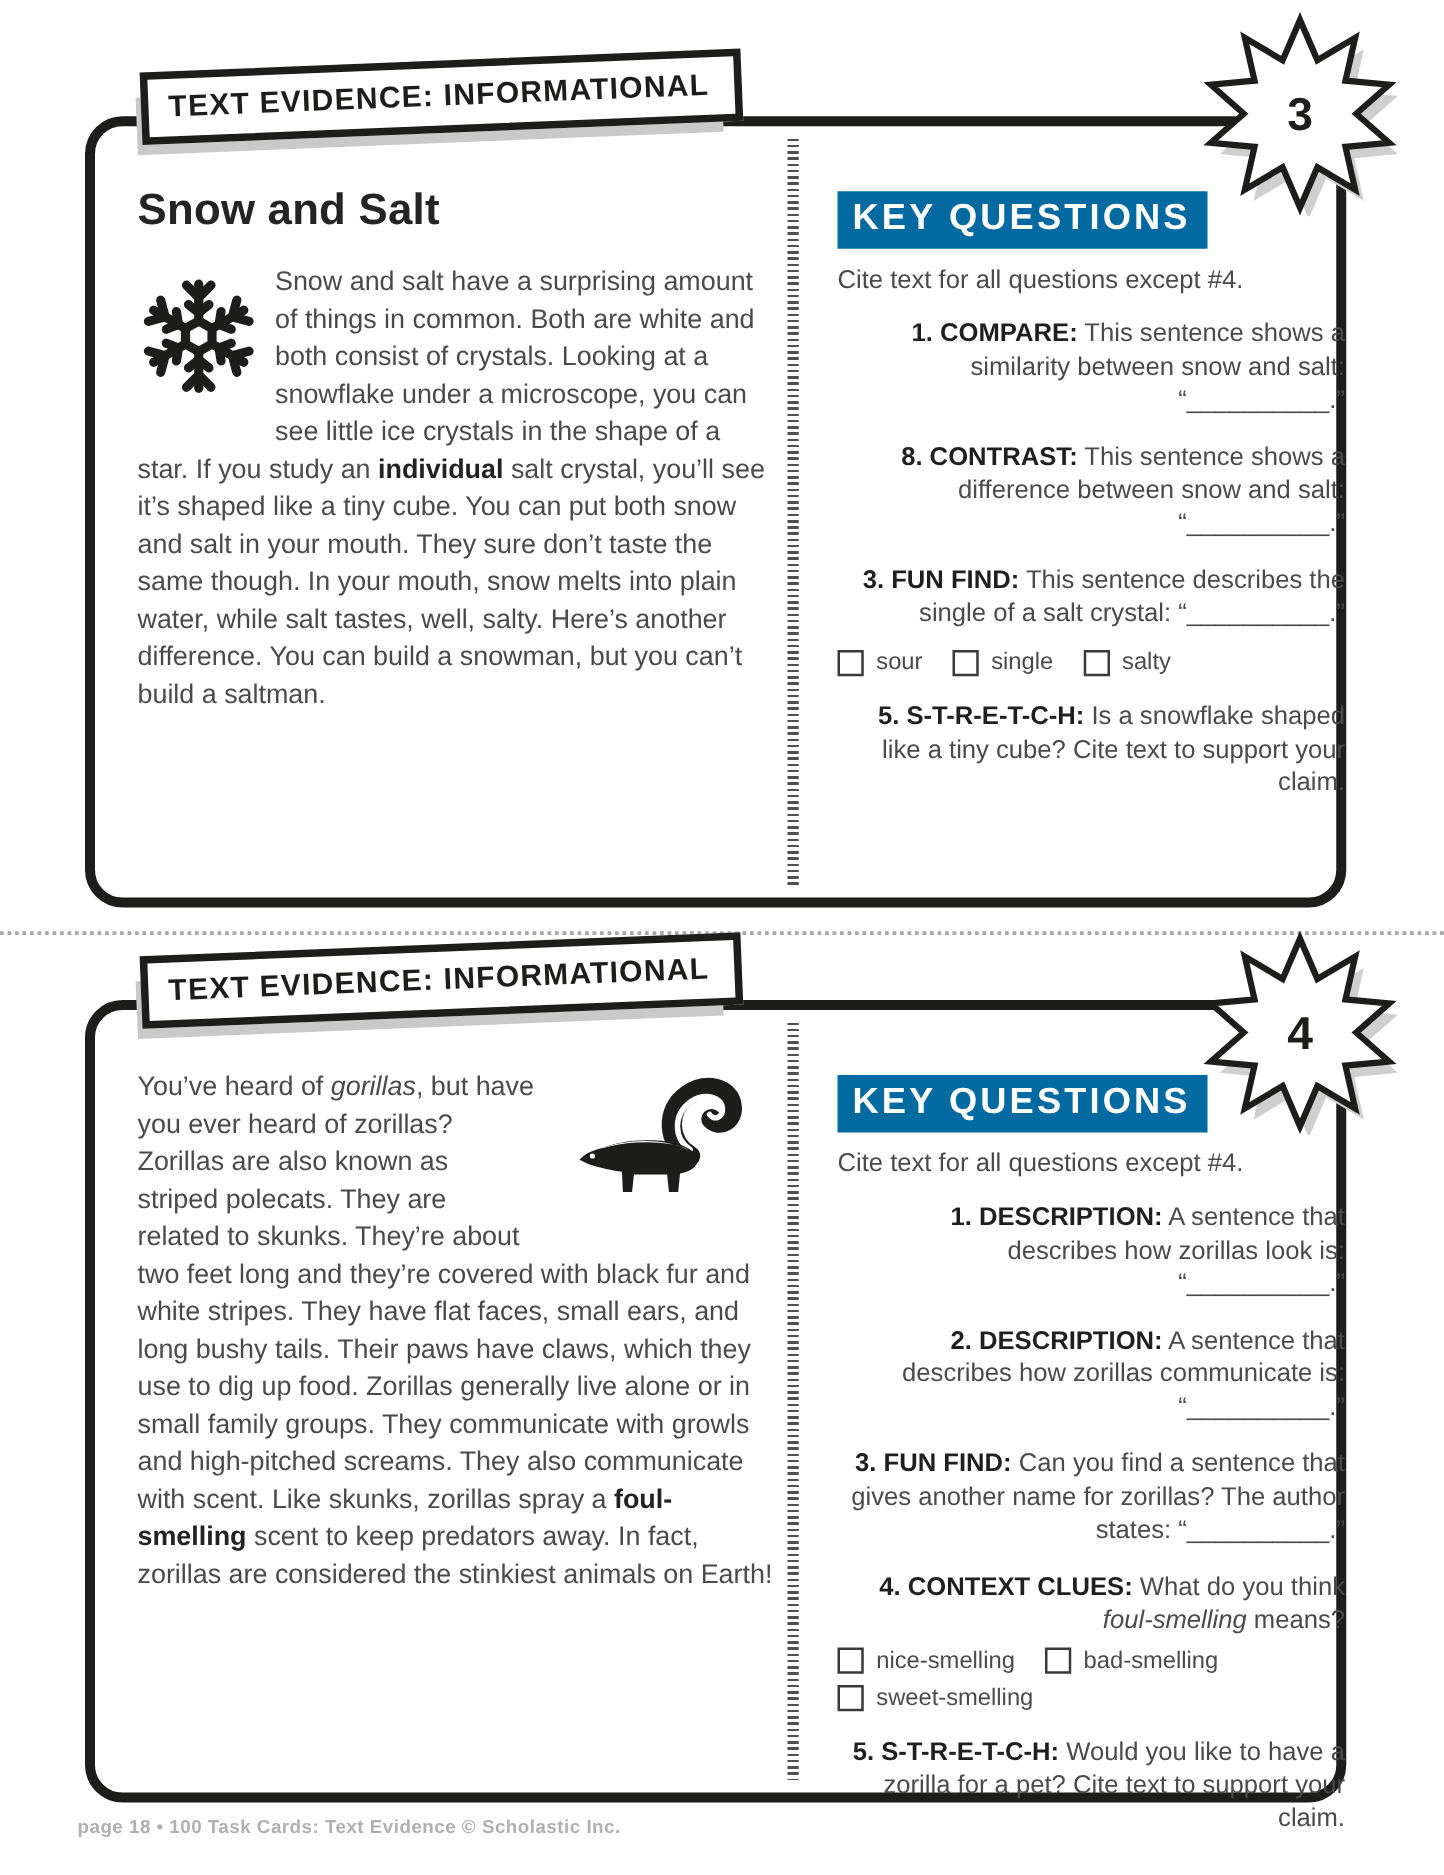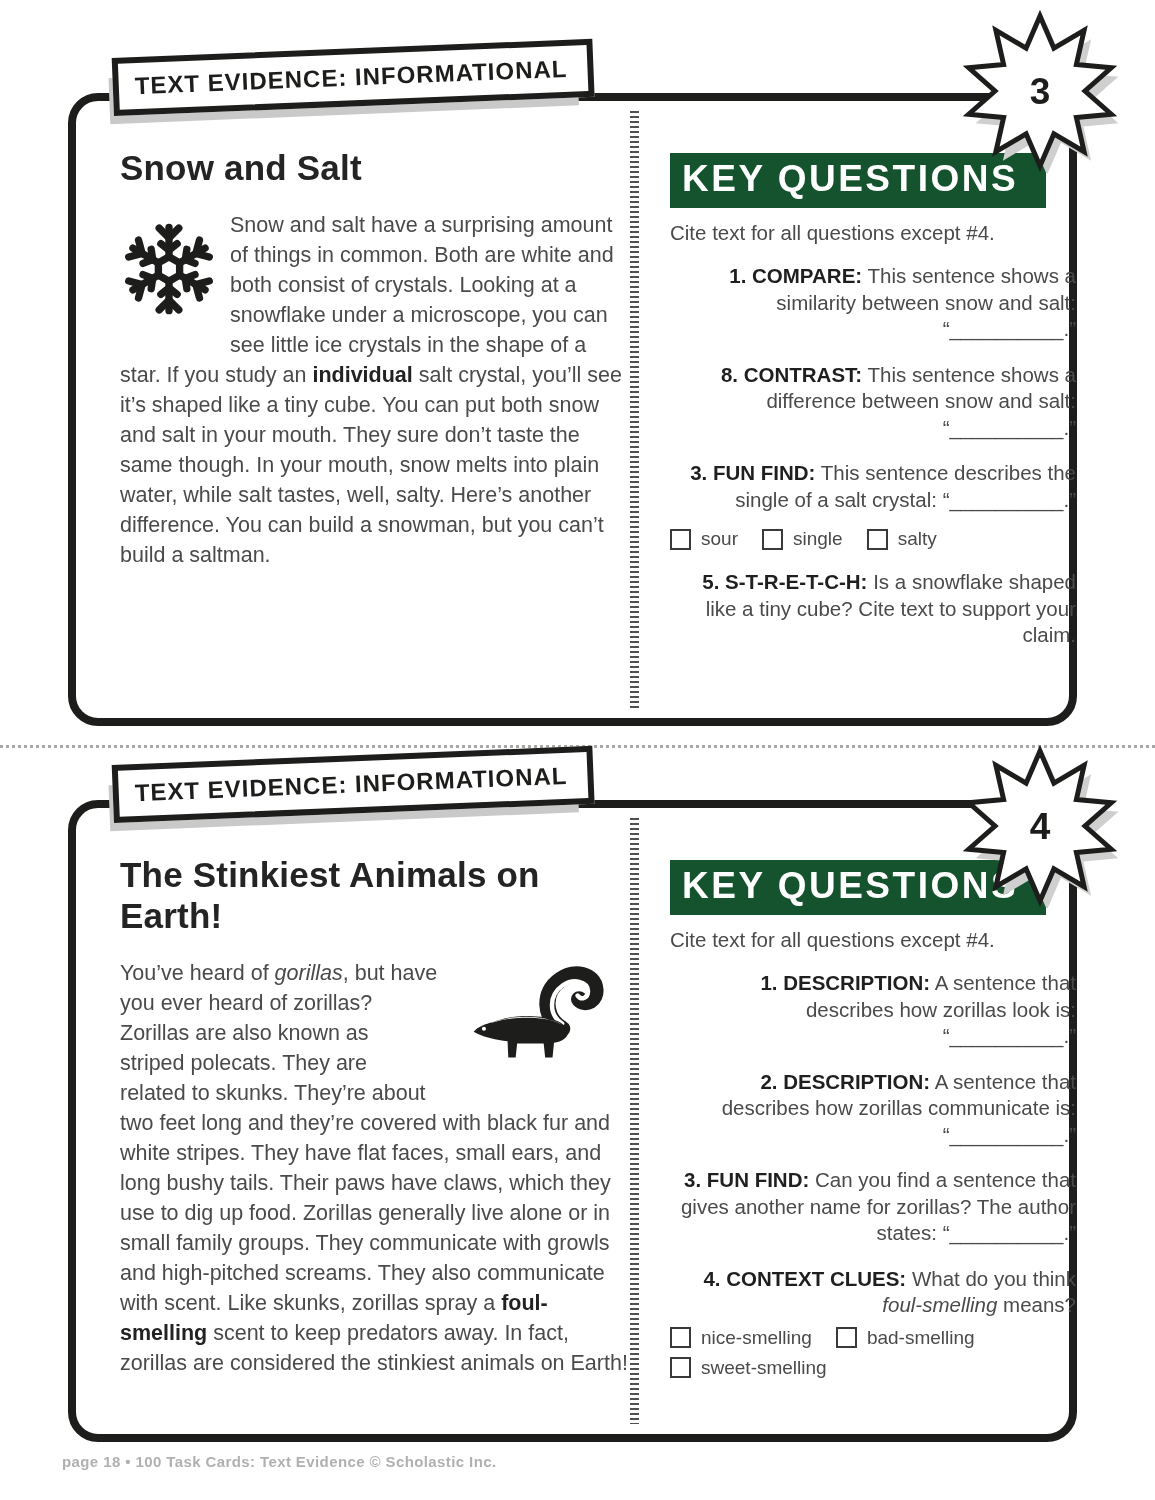--- a/index.html
+++ b/index.html
@@ -29,38 +29,38 @@
   .star-num {
     font-size:37px; font-weight:bold; fill:#1d1d1b;
     font-family:"Liberation Sans", sans-serif;
   }
 
   .divider-v {
     position:absolute; left:554px; top:10px; bottom:10px; width:9px;
     background:repeating-linear-gradient(to bottom,#4f4f4f 0 2px, transparent 2px 5px);
   }
 
-  .passage-col { position:absolute; left:44px; top:46px; width:510px; }
+  .passage-col { position:absolute; left:34px; top:46px; width:510px; }
   .card-title {
     margin:0 0 22px 0; font-size:35px; line-height:41px; font-weight:bold;
     color:#242424; letter-spacing:0.2px;
   }
   .passage-text { margin:0; font-size:21.5px; line-height:30px; color:#4a4a4a; }
   .passage-text .b { font-weight:bold; color:#222; }
   .passage-text .i { font-style:italic; }
 
   .snowflake { float:left; width:98px; height:114px; margin:2px 12px 12px 0; }
   .skunk     { float:right; width:180px; height:118px; margin:0 0 10px 12px; }
   .snowflake svg, .skunk svg { width:100%; height:100%; display:block; }
 
   .questions-col { position:absolute; left:594px; top:52px; width:406px; }
   .kq-head {
-    display:inline-block; background:#14532d; color:#fff; margin:0 0 12px 0;
-    font-size:37px; font-weight:bold; letter-spacing:2.5px;
-    padding:5px 28px 8px 12px;
+    display:inline-block; background:#0369a1; color:#fff; margin:0 0 12px 0;
+    font-size:29px; font-weight:bold; letter-spacing:2.5px;
+    padding:5px 14px 8px 12px;
   }
   .kq-intro { margin:0 0 17px 0; font-size:20.5px; line-height:26px; color:#4a4a4a; }
   .q { margin:0 0 19px 0; font-size:20.5px; line-height:26.5px; color:#4a4a4a;text-align:right; }
   .q .b { font-weight:bold; color:#1f1f1f; }
   .q .i { font-style:italic; }
   .q-options {
     display:flex; flex-wrap:wrap; gap:8px 24px; margin:-4px 0 19px 0;
     font-size:19px; color:#4a4a4a;
   }
   .option { display:flex; align-items:center; gap:10px; }
@@ -162,21 +162,20 @@
 
   <div class="star-badge">
     <svg viewBox="0 0 164 164">
       <use href="#starburst" transform="translate(7,9)" fill="#cfcfcf"></use>
       <use href="#starburst" fill="#ffffff" stroke="#1d1d1b" stroke-width="5" stroke-linejoin="miter"></use>
       <text class="star-num" x="82" y="95" text-anchor="middle">4</text>
     </svg>
   </div>
 
   <div class="passage-col">
-    <h1 class="card-title">The Stinkiest Animals on Earth!</h1>
     <p class="passage-text">
       <span class="skunk">
         <svg viewBox="0 0 190 160">
           <path d="M125,96 C100,82 98,46 122,30 C142,16 168,22 170,42 C172,57 157,65 148,56" fill="none" stroke="#1d1d1b" stroke-width="22" stroke-linecap="round"></path>
           <path d="M125,89 C107,77 106,51 126,37 C141,27 159,32 160,44 C161,54 151,58 146,51" fill="none" stroke="#ffffff" stroke-width="6" stroke-linecap="round"></path>
           <path d="M5,100 C11,93 21,89 31,87 C46,81 65,78 85,79 C109,80 125,86 131,95 C137,105 127,113 114,115 L112,135 L102,135 L100,116 L64,116 L62,135 L52,135 L51,113 C36,111 19,107 11,103 Z" fill="#1d1d1b"></path>
           <path d="M28,88 C56,77 98,76 124,90 C110,80 66,78 36,86 Z" fill="#ffffff"></path>
           <circle cx="19" cy="96" r="2.8" fill="#ffffff"></circle>
         </svg>
       </span><span><span>You’ve heard of </span><span class="i">gorillas</span><span>, but have you ever heard of zorillas? Zorillas are also known as striped polecats. They are related to skunks. They’re about two feet long and they’re covered with black fur and white stripes. They have flat faces, small ears, and long bushy tails. Their paws have claws, which they use to dig up food. Zorillas generally live alone or in small family groups. They communicate with growls and high-pitched screams. They also communicate with scent. Like skunks, zorillas spray a </span><span class="b">foul-smelling</span><span> scent to keep predators away. In fact, zorillas are considered the stinkiest animals on Earth!</span></span>
@@ -199,16 +198,17 @@
       </span>
       <span class="option">
         <span class="checkbox"></span>
         <span>bad-smelling</span>
       </span>
       <span class="option">
         <span class="checkbox"></span>
         <span>sweet-smelling</span>
       </span>
     </div>
+    <p class="q"><span class="b">5. S-T-R-E-T-C-H:</span><span> Would you like to have a zorilla for a pet? Cite text to support your claim.</span></p>
   </div>
 </section>
 
 <div class="page-footer">page 18  •  100 Task Cards: Text Evidence © Scholastic Inc.</div>
 
 </body></html>

